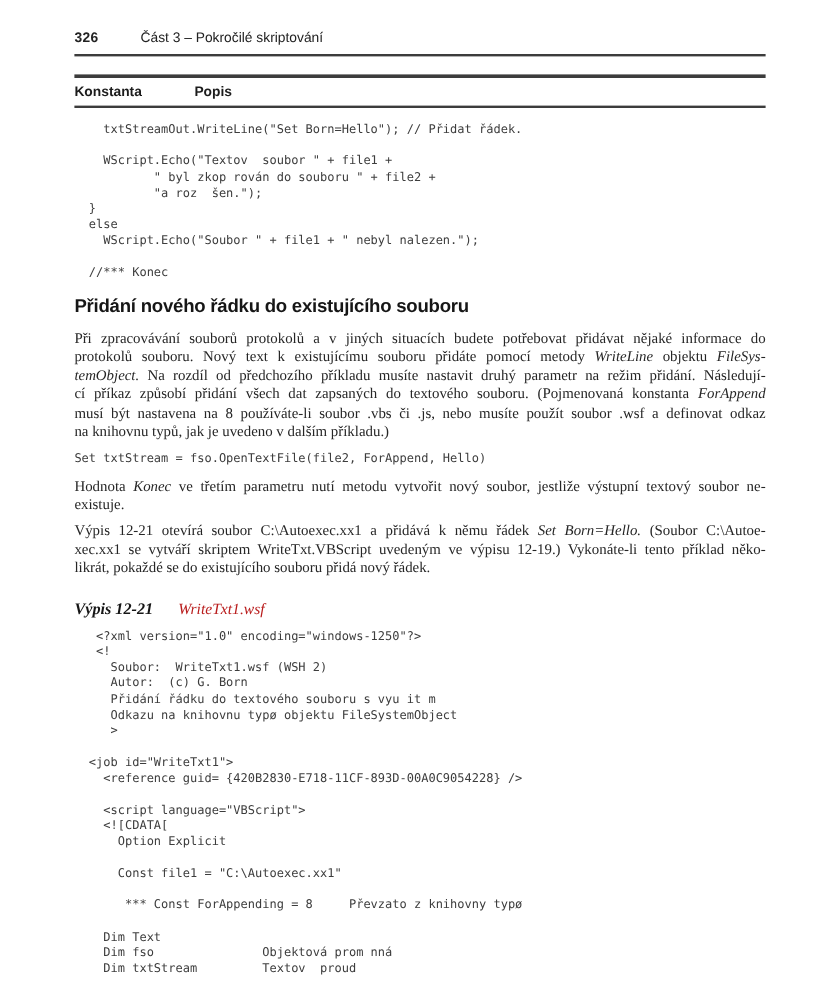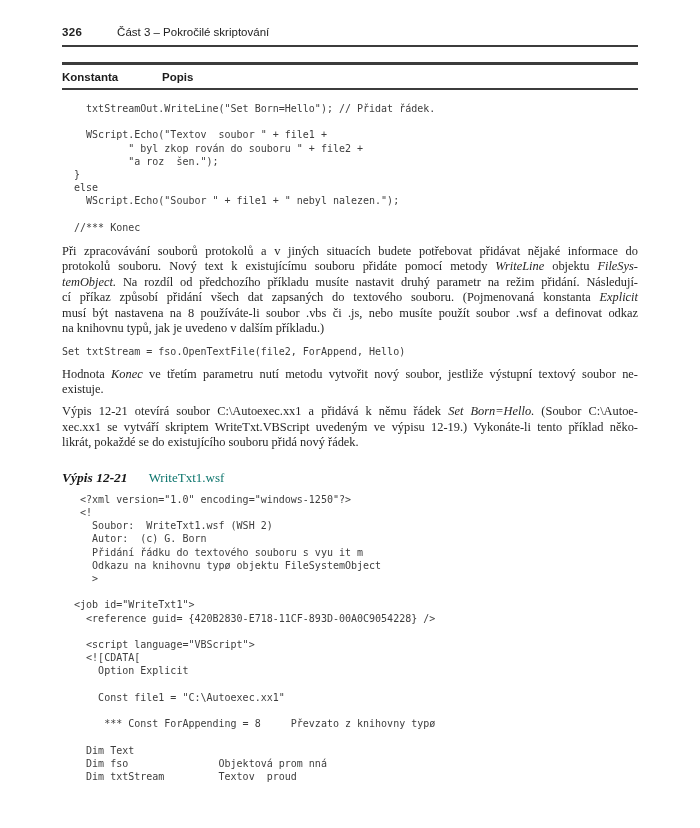--- a/index.html
+++ b/index.html
@@ -53,21 +53,21 @@
   .para-3 { margin-top:7px; }
   .tline { text-align:justify; text-align-last:justify; }
   .tline.tlast { text-align-last:left; }
   .tline em { font-style:italic; }
   
   .caption {
     margin-top:17px;
     font-family:"Liberation Serif", serif; color:#161616;
   }
   .cap-label { font-size:13.5px; font-weight:bold; font-style:italic; }
-  .cap-file  { font-size:13px; margin-left:17px; color:#0f766e; }
+  .cap-file  { font-size:13px; font-style:italic; margin-left:17px; color:#b91c1c; }
 </style>
 </head>
 <body>
 
 <div class="page">
 
   <div class="header">
     <span class="pgnum">326</span>
     <span class="htitle">Část 3 – Pokročilé skriptování</span>
   </div>
@@ -81,26 +81,27 @@
 
     WScript.Echo("Textov  soubor " + file1 +
            " byl zkop rován do souboru " + file2 +
            "a roz  šen.");
   }
   else
     WScript.Echo("Soubor " + file1 + " nebyl nalezen.");
 
   //*** Konec</pre>
 
+  <h2 class="heading">Přidání nového řádku do existujícího souboru</h2>
 
   <div class="para para-1">
       <div class="tline"><span>Při zpracovávání souborů protokolů a v jiných situacích budete potřebovat přidávat nějaké informace do</span></div>
       <div class="tline"><span>protokolů souboru. Nový text k existujícímu souboru přidáte pomocí metody </span><em>WriteLine</em><span> objektu </span><em>FileSys-</em></div>
       <div class="tline"><em>temObject.</em><span> Na rozdíl od předchozího příkladu musíte nastavit druhý parametr na režim přidání. Následují-</span></div>
-      <div class="tline"><span>cí příkaz způsobí přidání všech dat zapsaných do textového souboru. (Pojmenovaná konstanta </span><em>Explicit</em></div>
+      <div class="tline"><span>cí příkaz způsobí přidání všech dat zapsaných do textového souboru. (Pojmenovaná konstanta </span><em>ForAppend</em></div>
       <div class="tline"><span>musí být nastavena na 8 používáte-li soubor .vbs či .js, nebo musíte použít soubor .wsf a definovat odkaz</span></div>
       <div class="tline tlast"><span>na knihovnu typů, jak je uvedeno v dalším příkladu.)</span></div>
     </div>
 
   <pre class="code codeline">Set txtStream = fso.OpenTextFile(file2, ForAppend, Hello)</pre>
 
   <div class="para para-2">
       <div class="tline"><span>Hodnota </span><em>Konec</em><span> ve třetím parametru nutí metodu vytvořit nový soubor, jestliže výstupní textový soubor ne-</span></div>
       <div class="tline tlast"><span>existuje.</span></div>
     </div>

